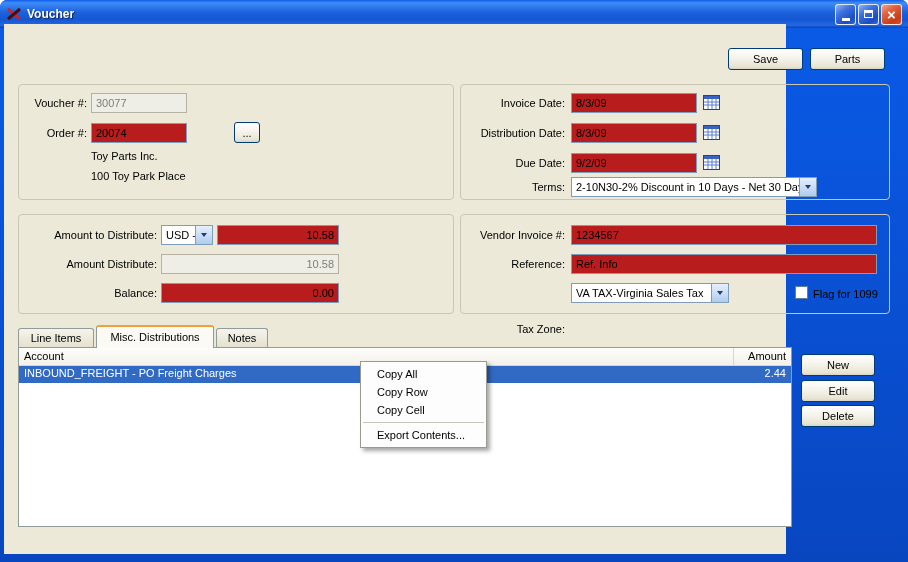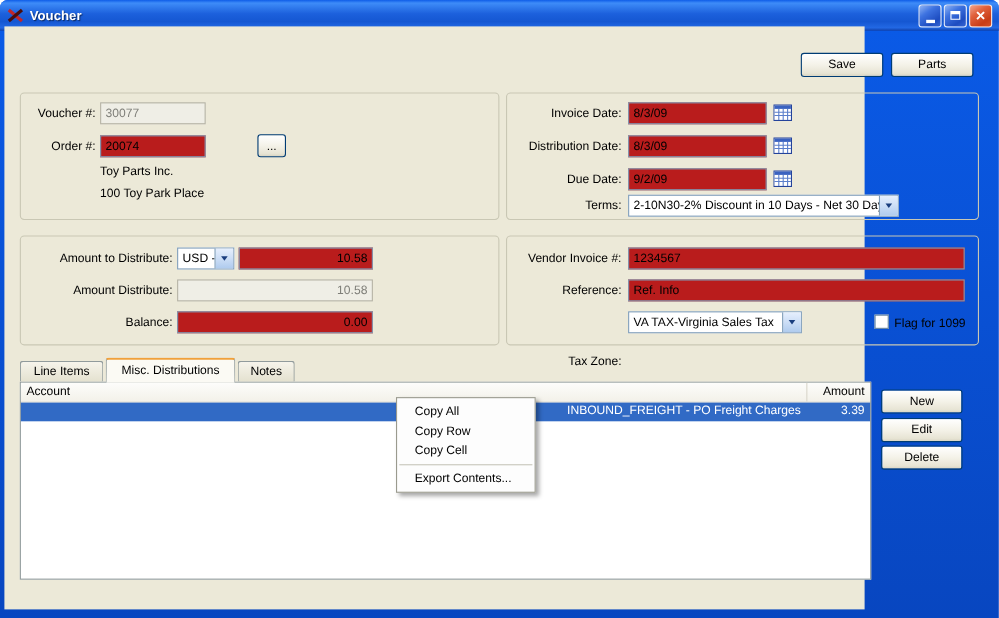--- a/index.html
+++ b/index.html
@@ -61,21 +61,21 @@
     border-top:2px solid #F0A03A;}
 
   
   .table{position:absolute;left:14px;top:323px;width:774px;height:180px;background:#fff;
     border:1px solid #919B9C;z-index:1;}
   .thead{height:18px;display:flex;background:linear-gradient(180deg,#FDFDFB,#F3F1E9);
     border-bottom:1px solid #D9D6CA;}
   .th-account{flex:1;padding:2px 5px;}
   .th-amount{width:58px;text-align:right;padding:2px 5px;border-left:1px solid #D9D6CA;}
   .trow{height:17px;display:flex;background:#316AC5;color:#fff;cursor:default;}
-  .td-account{flex:1;padding:1px 5px;white-space:nowrap;overflow:hidden;text-align:right;}
+  .td-account{flex:1;padding:1px 5px;white-space:nowrap;overflow:hidden;}
   .td-amount{width:58px;text-align:right;padding:1px 5px;}
 
   
   .menu{position:absolute;left:356px;top:337px;width:127px;background:#FDFDFD;
     border:1px solid #9A9A8E;box-shadow:3px 3px 4px rgba(0,0,0,.35);padding:3px 0;z-index:10;}
   .menu-item{height:18px;line-height:18px;padding:0 19px 0 16px;cursor:pointer;white-space:nowrap;}
   .menu-sep{height:1px;background:#C8C6BB;margin:3px 2px;}
 </style>
 </head>
 <body>
@@ -193,21 +193,21 @@
     <div class="tab active" style="left:92px;width:118px;">Misc. Distributions</div>
     <div class="tab inactive" style="left:212px;width:52px;">Notes</div>
 
     <div class="table">
       <div class="thead">
         <div class="th-account">Account</div>
         <div class="th-amount">Amount</div>
       </div>
       <div class="trow">
         <div class="td-account">INBOUND_FREIGHT - PO Freight Charges</div>
-        <div class="td-amount">3.39</div>
+        <div class="td-amount">2.44</div>
       </div>
     </div>
 
     <div class="menu">
       <div class="menu-item">Copy All</div>
       <div class="menu-item">Copy Row</div>
       <div class="menu-item">Copy Cell</div>
       <div class="menu-sep"></div>
       <div class="menu-item">Export Contents...</div>
     </div>

